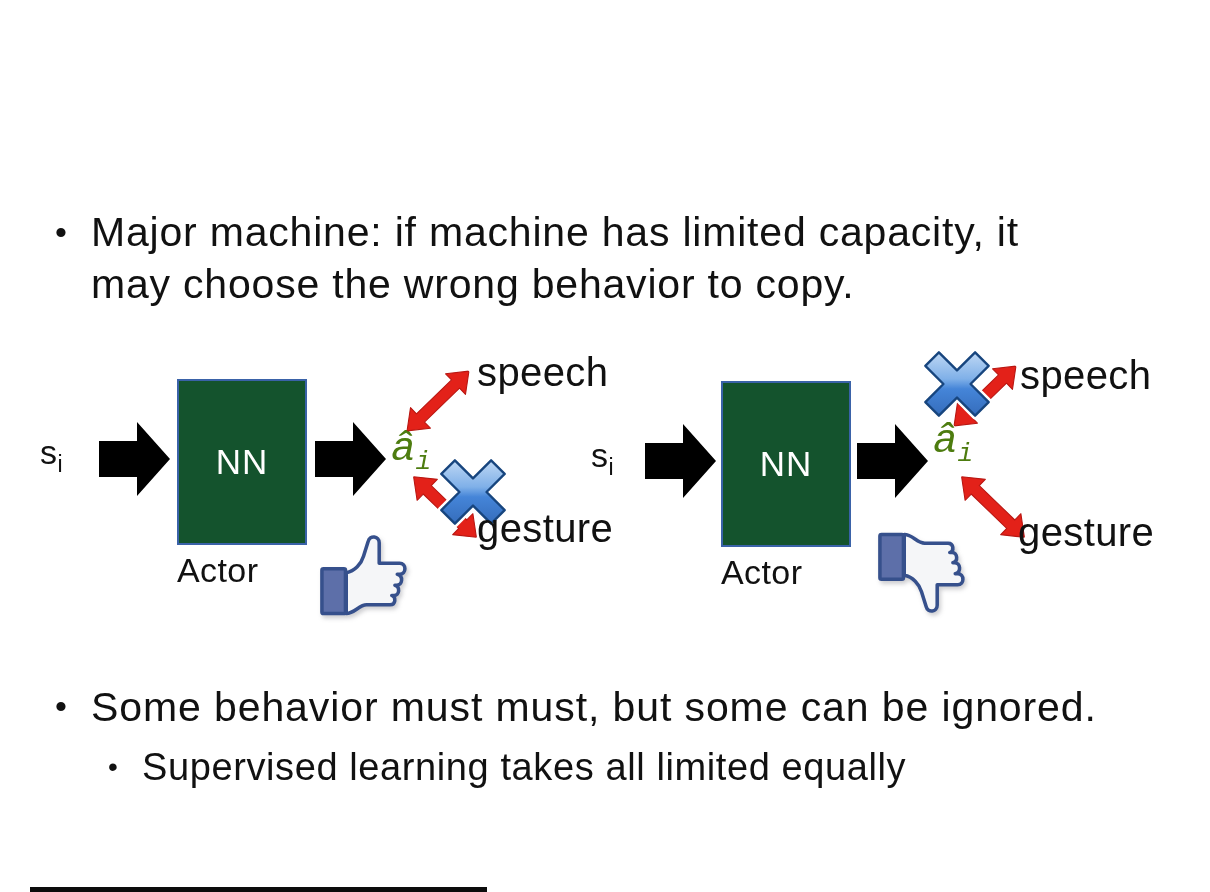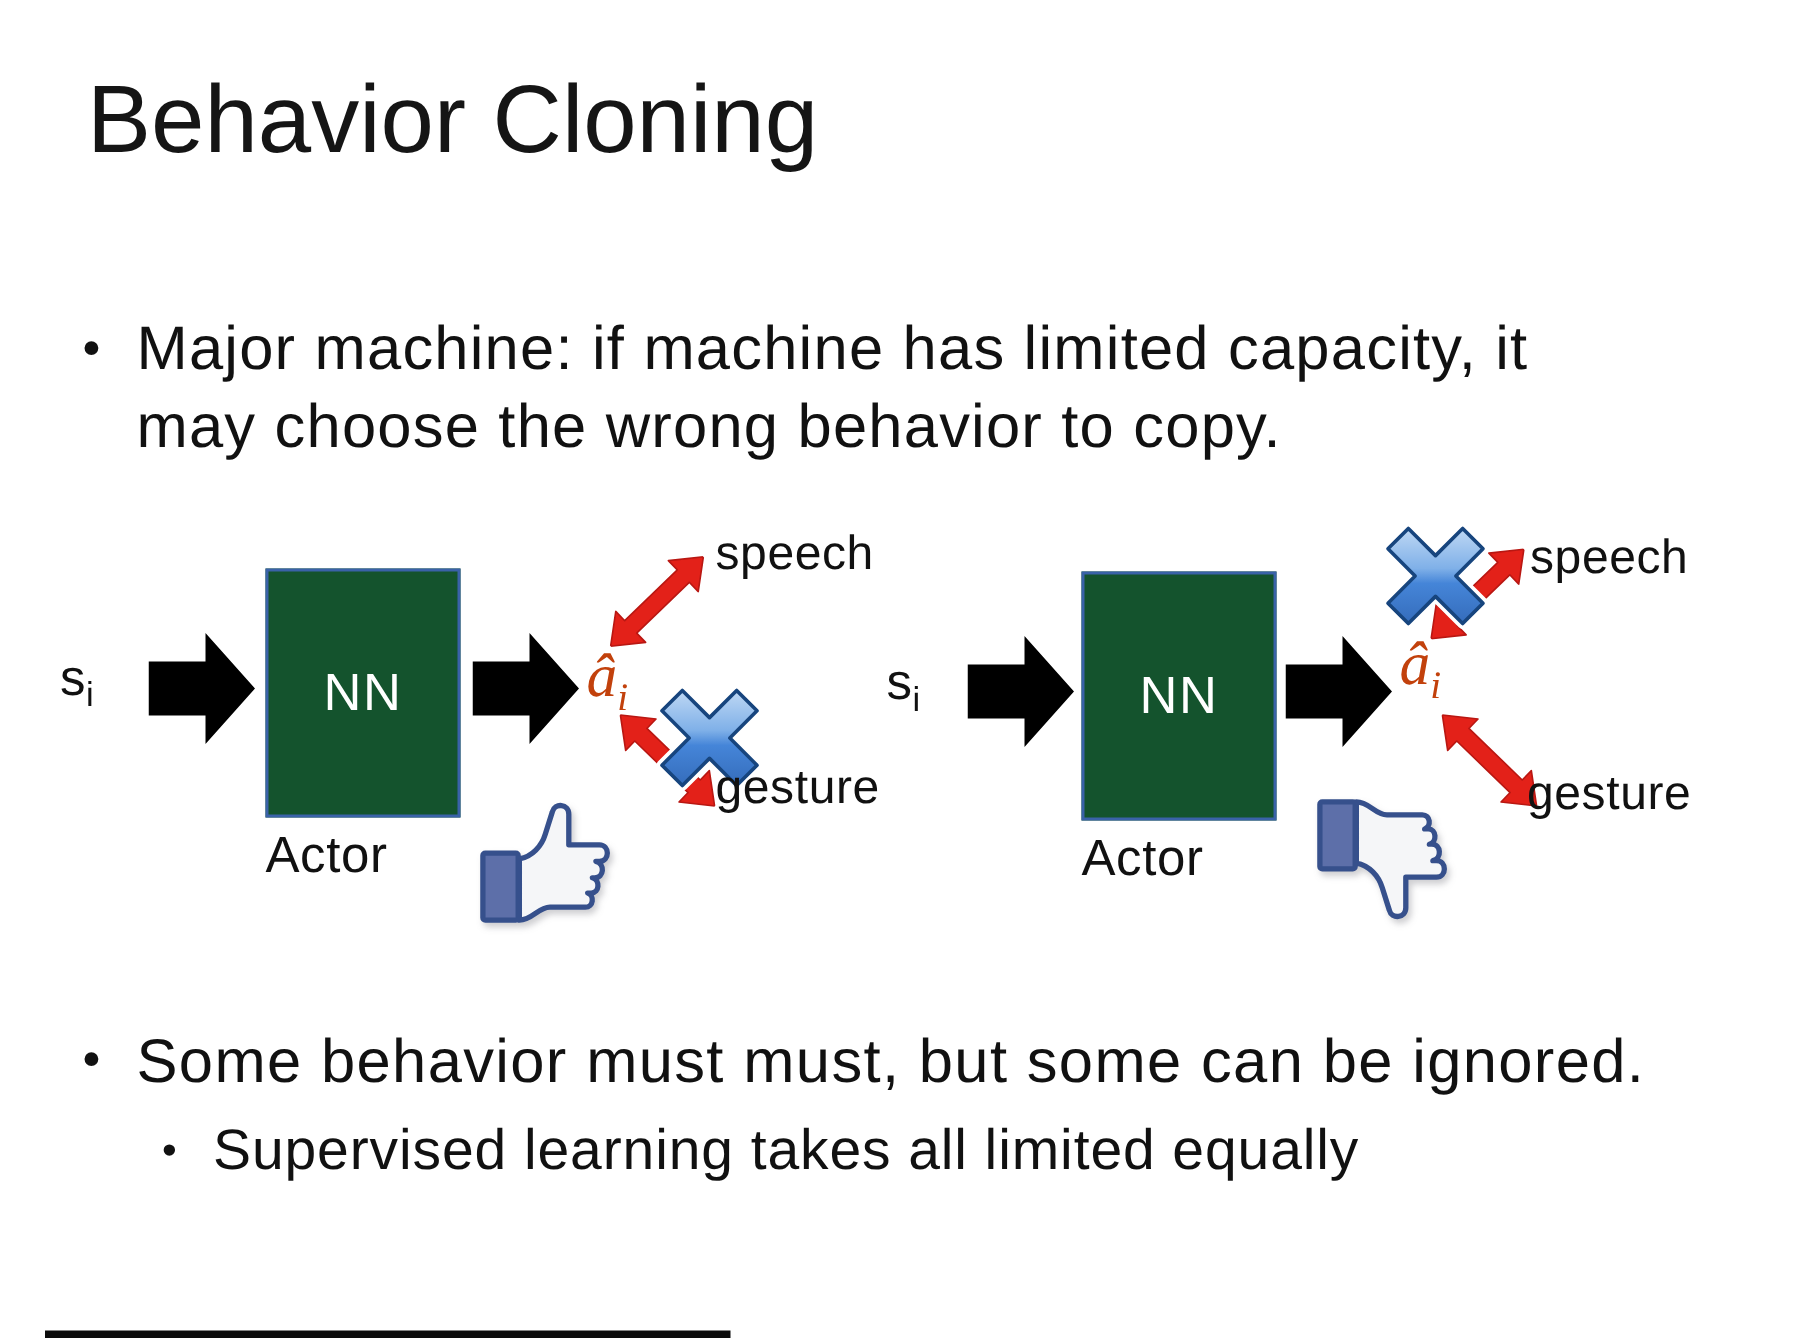--- a/index.html
+++ b/index.html
@@ -20,41 +20,40 @@
   .bullet-row{display:flex;align-items:flex-start;}
   .dot{flex:0 0 auto;}
   .b1{left:55px;top:206px;width:1040px;font-size:41px;line-height:1.28;letter-spacing:0.8px;}
   .b1 .dot{width:36px;font-size:34px;line-height:1.55;}
   .b2{left:55px;top:684px;font-size:41px;letter-spacing:0.9px;white-space:nowrap;}
   .b2 .dot{width:36px;font-size:34px;line-height:1.3;}
   .sub{left:108px;top:746px;font-size:38px;letter-spacing:0.6px;white-space:nowrap;}
   .sub .dot{width:34px;font-size:28px;line-height:1.5;}
 
   
-  .dlabel{font-size:32px;letter-spacing:0.4px;color:#111;white-space:nowrap;}
+  .dlabel{font-size:40px;letter-spacing:0.4px;color:#111;white-space:nowrap;}
   .si{font-size:34px;}
   .si sub{font-size:23px;}
   .nn-box{
     width:130px;height:166px;
     background:#14532d;border:2px solid #3a62a8;box-sizing:border-box;
     display:flex;align-items:center;justify-content:center;
   }
   .nn-box .nn-text{color:#ffffff;font-size:35px;letter-spacing:1px;}
-  .ahat{font-family:Liberation Serif, serif;font-style:italic;font-size:41px;color:#c2410c;}
+  .ahat{font-family:Liberation Mono, monospace;font-style:italic;font-size:41px;color:#4d7c0f;}
   .ahat sub{font-size:26px;}
   .actor{width:130px;text-align:left;font-size:34px;}
   .thumb{filter:drop-shadow(2px 3px 2px rgba(60,60,70,0.25));}
   .bottom-bar{left:30px;top:887px;width:457px;height:5px;background:#0c0c0c;}
 </style>
 </head>
 <body>
 
 <div class="slide">
 
-  <div class="abs title">Behavior Cloning</div>
 
   <div class="abs bullet-row b1">
     <span class="dot">•</span>
     <span>Major machine: if machine has limited capacity, it may choose the wrong behavior to copy.</span>
   </div>
 
   <div class="abs dlabel si" style="left:40px;top:433px;"><span>s</span><sub>i</sub></div>
 
   <svg class="abs" style="left:99px;top:420px;" width="72" height="78" viewBox="0 0 72 78">
     <polygon points="0,21 38,21 38,2 71,39 38,76 38,57 0,57" fill="#000000"></polygon>

